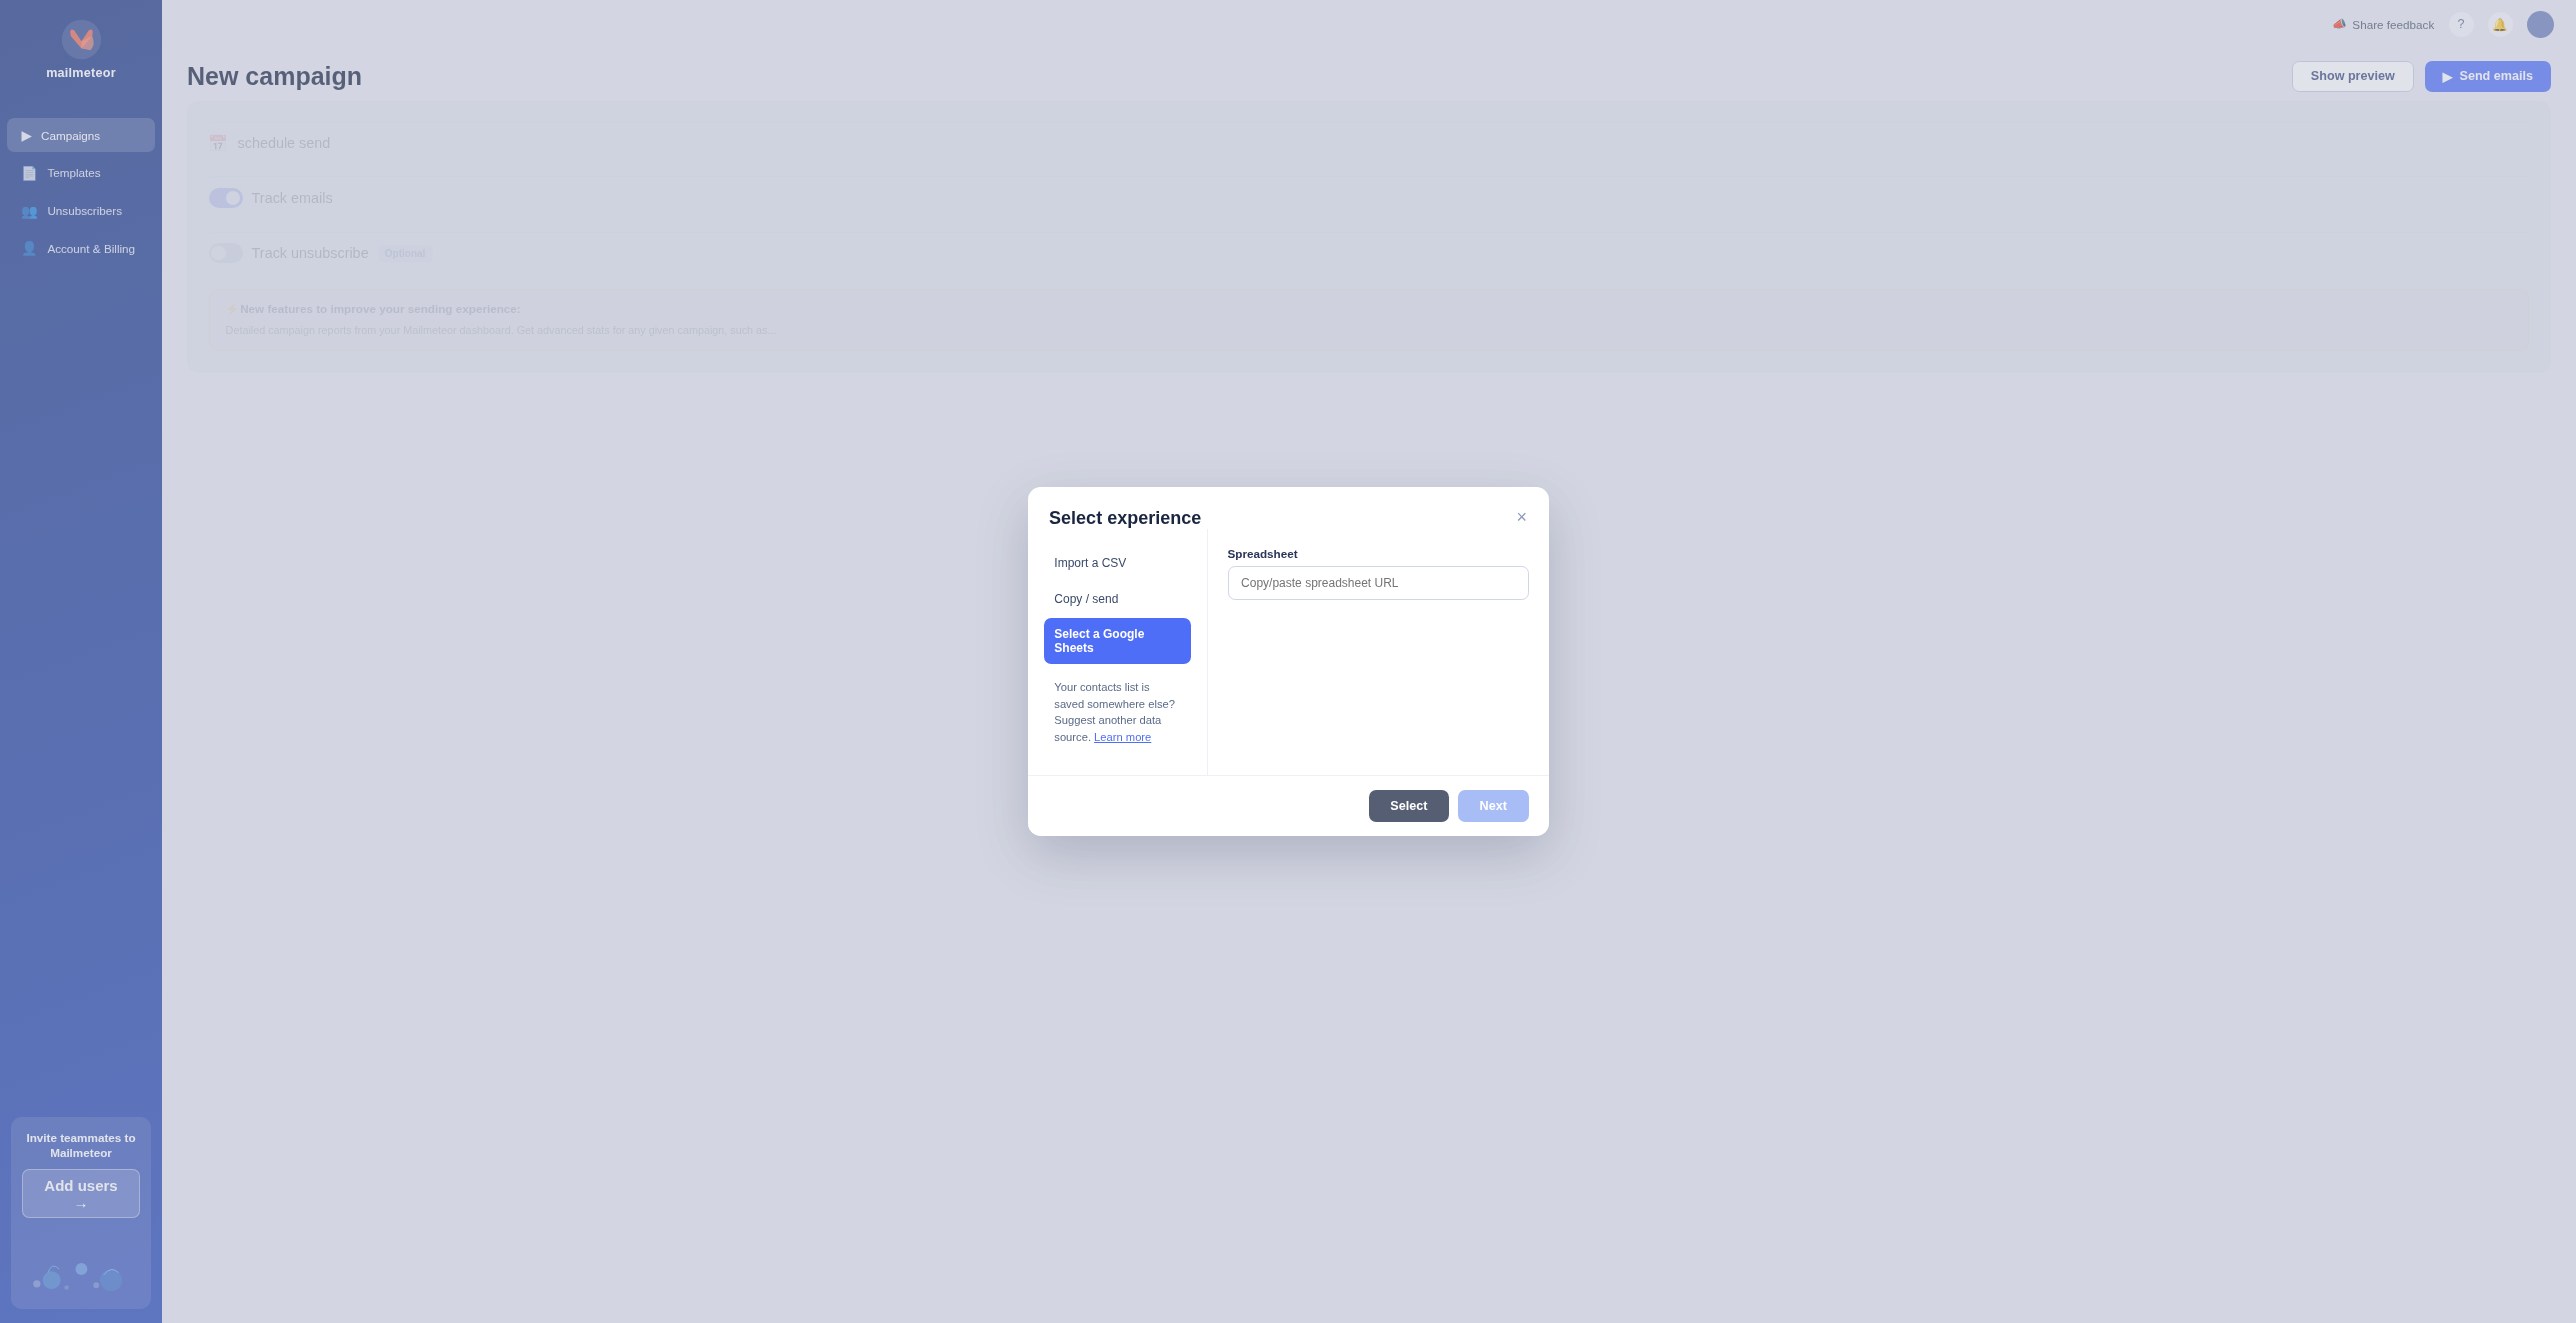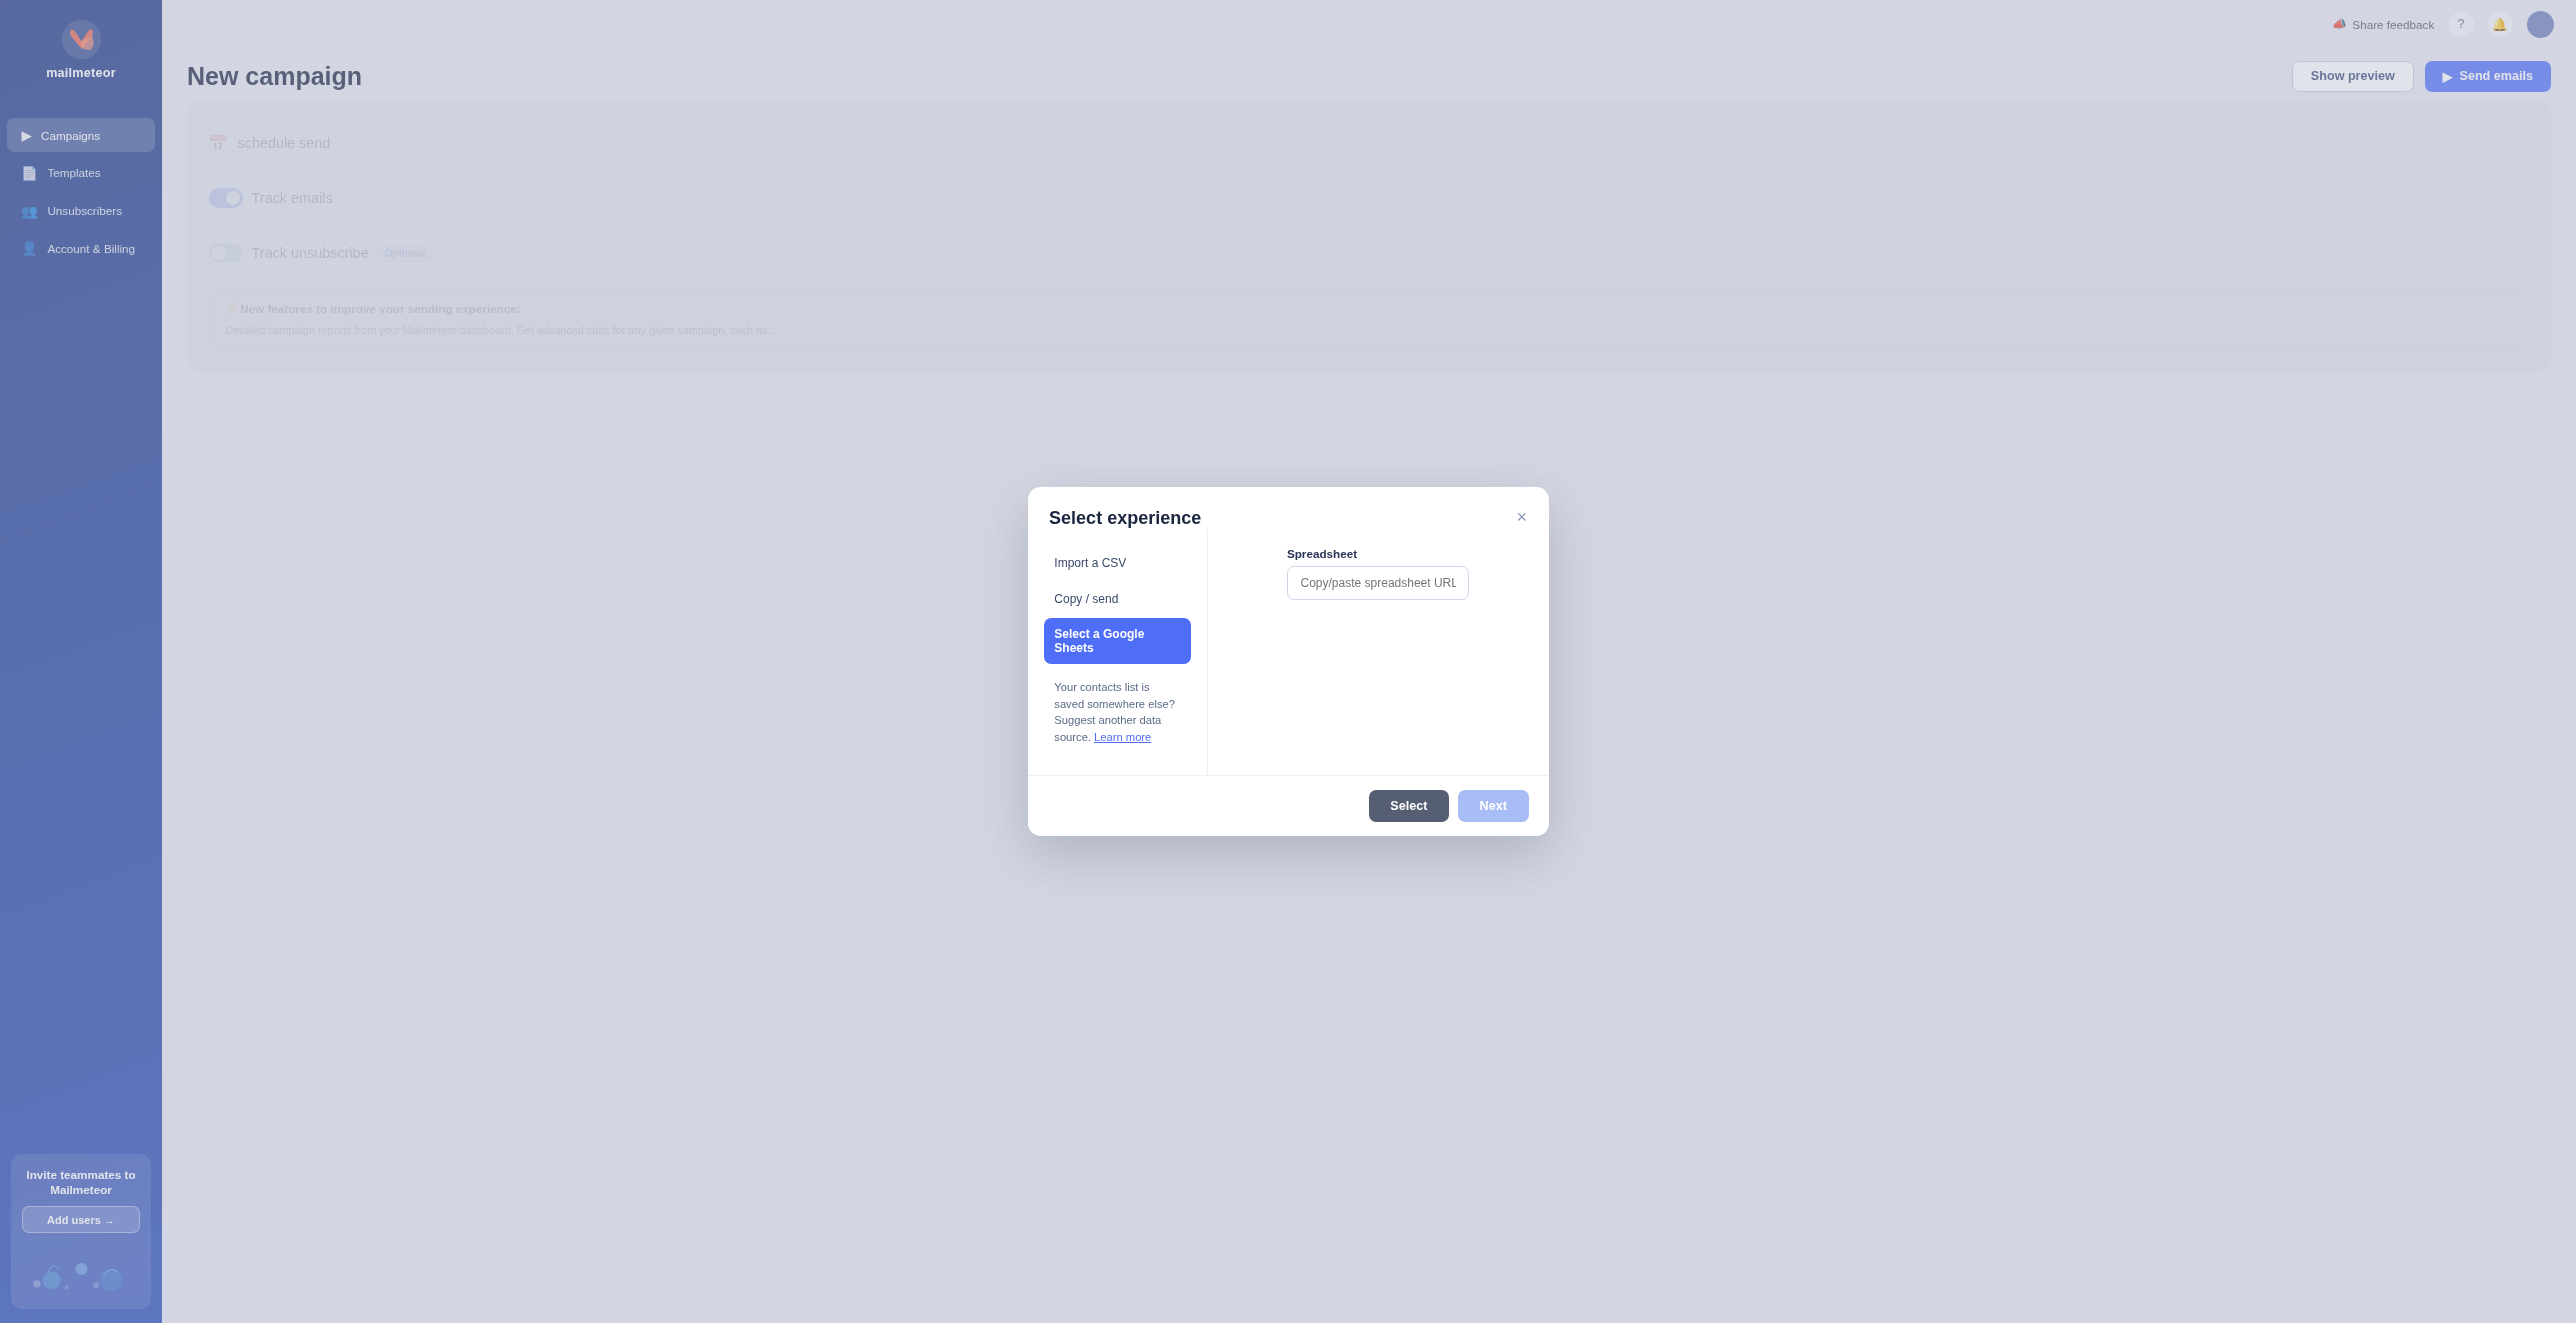--- a/index.html
+++ b/index.html
@@ -67,27 +67,27 @@
       padding: 12.6px 10.8px;
       color: #fff;
       font-size: 10.8px;
       text-align: center;
     }
     .invite-card-title { font-weight: 700; font-size: 11.7px; margin-bottom: 9px; line-height: 1.3; }
     .add-users-btn {
       background: rgba(255,255,255,0.2);
       border: 1.3px solid rgba(255,255,255,0.4);
       color: #fff;
-      font-size: 11px;
+      font-size: 15px;
       font-weight: 600;
       padding: 6.3px 12.6px;
       border-radius: 7.2px;
       cursor: pointer;
       width: 100%;
-      margin-bottom: 9px;
+      margin-bottom: 24px;
       text-align: center;
     }
     .invite-illustration {
       width: 100%;
       height: 54px;
       position: relative;
       overflow: hidden;
     }
 
     
@@ -307,23 +307,22 @@
       padding: 10.8px;
       font-size: 11.2px;
       color: #5a6a88;
       line-height: 1.5;
     }
     .modal-hint .link-text { font-size: 11.2px; }
     .modal-right {
       flex: 1;
       padding: 18px 20px;
       display: flex;
-      flex-direction: row;
+      flex-direction: column;
       gap: 14.4px;
-      justify-content: center;
     }
     .field-group { display: flex; flex-direction: column; gap: 5.4px; }
     .field-group label {
       font-size: 11.7px;
       font-weight: 700;
       color: #2a3558;
     }
     .spreadsheet-input {
       width: 100%;
       border: 1.3px solid #d0d5e8;

